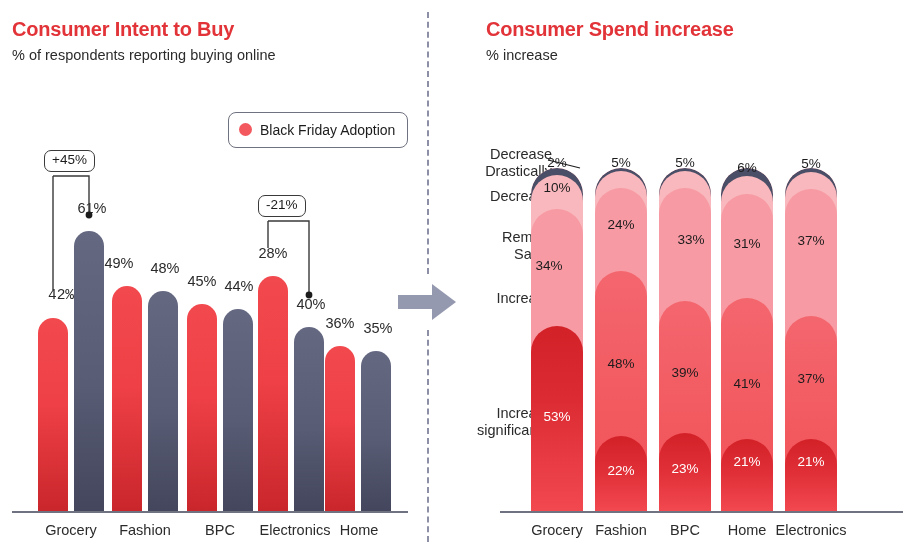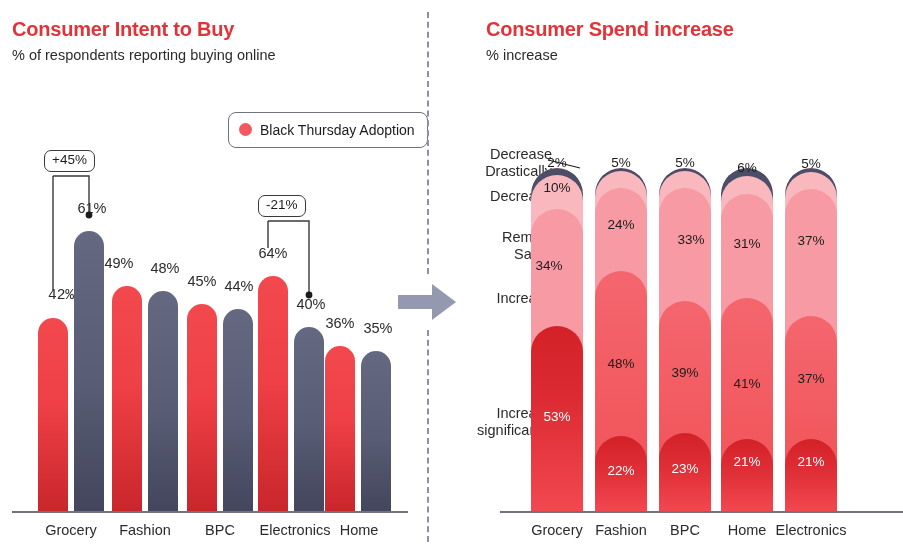--- a/index.html
+++ b/index.html
@@ -96,42 +96,42 @@
 
 <div id="root">
 
   <div id="left-chart">
     <div class="title" style="left:12px; top:18px;">Consumer Intent to Buy</div>
     <div class="subtitle" style="left:12px; top:47px;">% of respondents reporting buying online</div>
 
     <div id="legend">
       <div class="legend-row">
         <span class="legend-dot" style="background:#F2585E;"></span>
-        <span class="legend-text">Black Thursday Adoption</span>
+        <span class="legend-text">Black Friday Adoption</span>
       </div>
     </div>
 
     <div class="bar red" style="left:38px;  height:193px;"></div>
     <div class="bar navy" style="left:74px;  height:280px;"></div>
     <div class="bar-value" style="left:38px;  top:287px;font-family:Liberation Mono, monospace;">42%</div>
     <div class="bar-value" style="left:69px;  top:200px;">61%</div>
 
     <div class="bar red" style="left:112px; height:225px;"></div>
     <div class="bar navy" style="left:148px; height:220px;"></div>
     <div class="bar-value" style="left:96px; top:255px;">49%</div>
     <div class="bar-value" style="left:142px; top:260px;">48%</div>
 
     <div class="bar red" style="left:187px; height:207px;"></div>
     <div class="bar navy" style="left:223px; height:202px;"></div>
     <div class="bar-value" style="left:179px; top:273px;">45%</div>
     <div class="bar-value" style="left:216px; top:278px;">44%</div>
 
     <div class="bar red" style="left:258px; height:235px;"></div>
     <div class="bar navy" style="left:294px; height:184px;"></div>
-    <div class="bar-value" style="left:250px; top:245px;">64%</div>
+    <div class="bar-value" style="left:250px; top:245px;">28%</div>
     <div class="bar-value" style="left:288px; top:296px;">40%</div>
 
     <div class="bar red" style="left:325px; height:165px;"></div>
     <div class="bar navy" style="left:361px; height:160px;"></div>
     <div class="bar-value" style="left:317px; top:315px;">36%</div>
     <div class="bar-value" style="left:355px; top:320px;">35%</div>
 
     <div class="badge" style="left:44px; top:150px;">+45%</div>
     <svg class="leader" width="420" height="552">
       <path d="M53,176 L53,290 M53,176 L89,176 L89,215" stroke="#3a3a3a" stroke-width="1.4" fill="none"></path>

